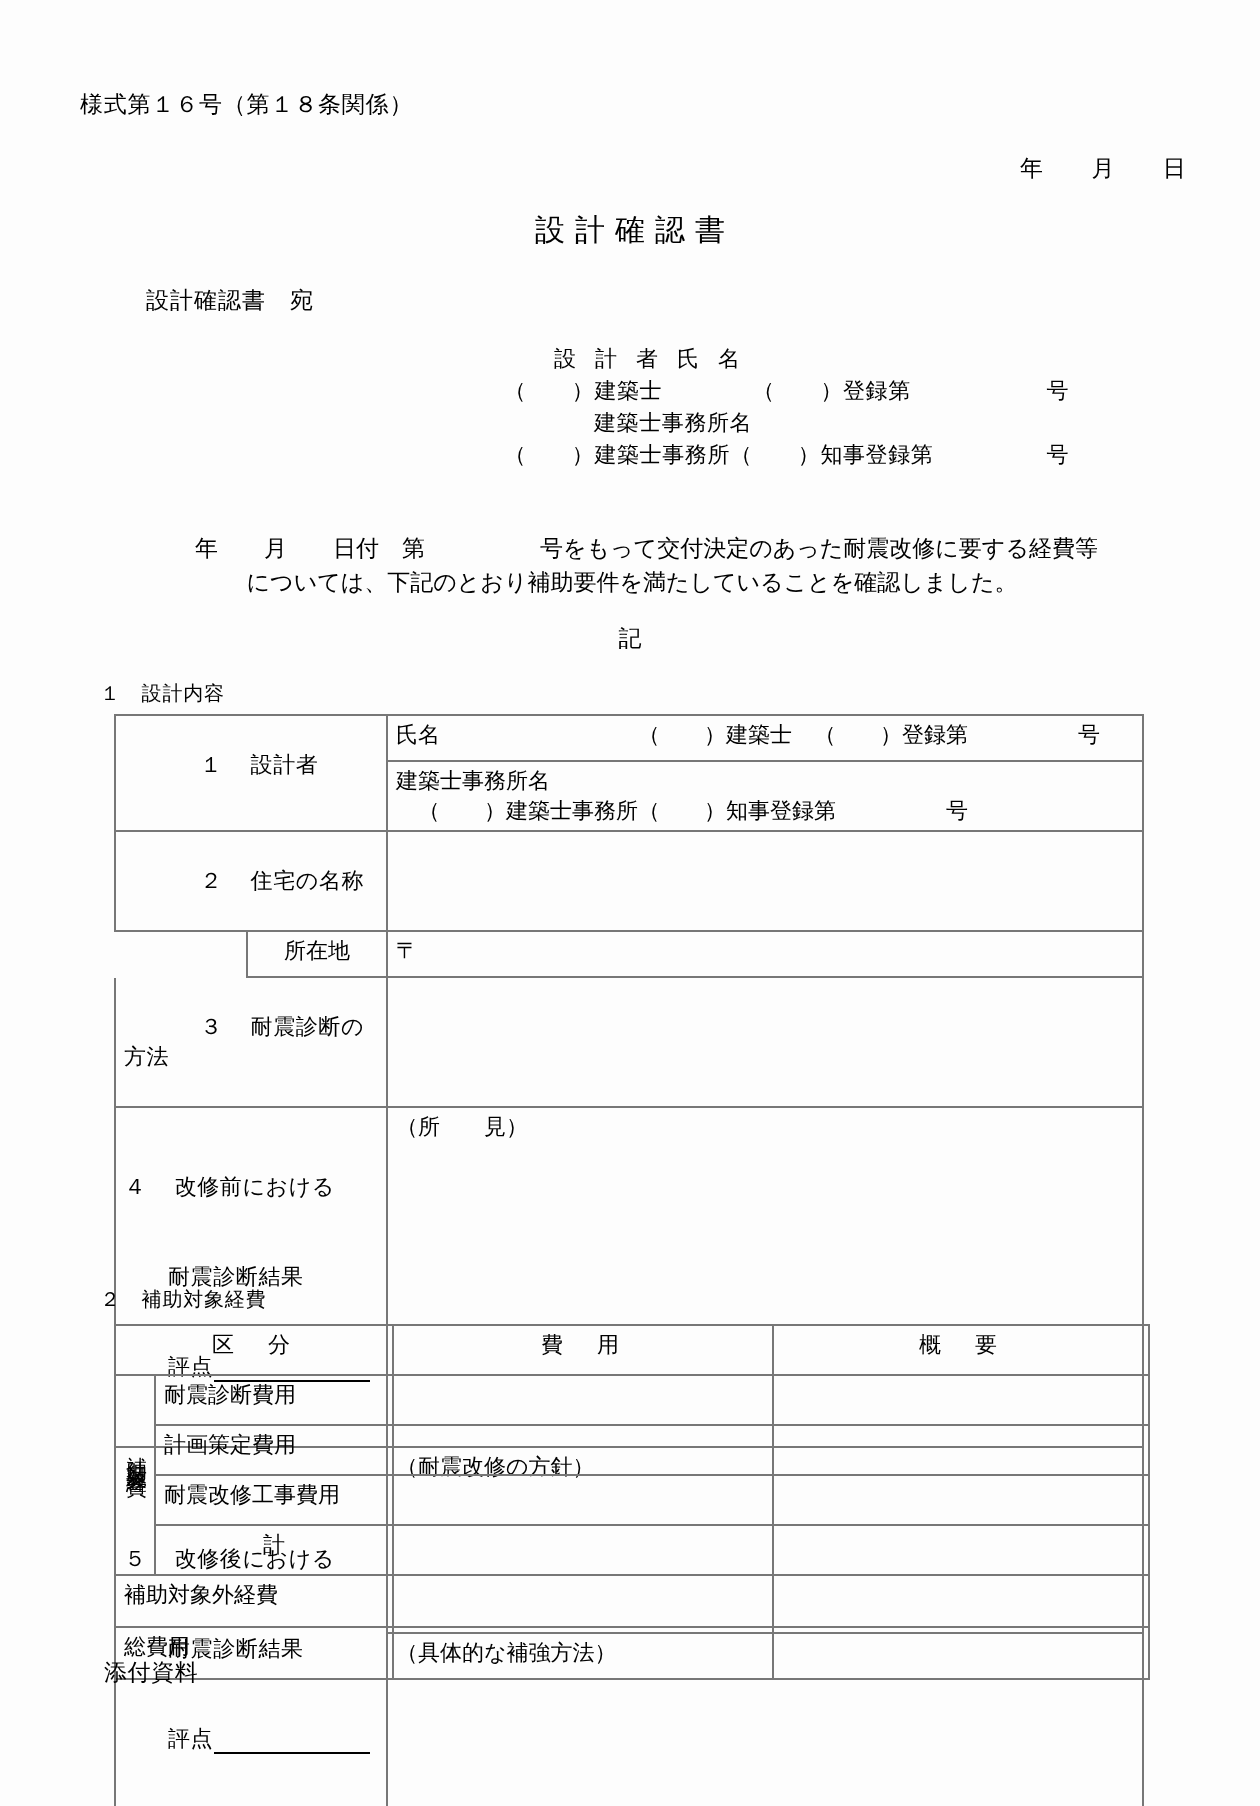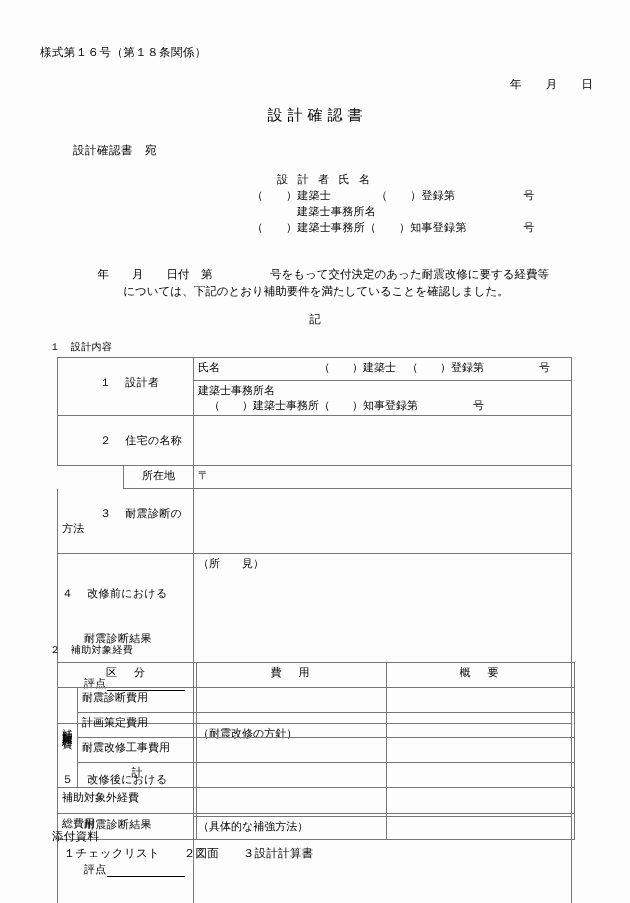--- a/index.html
+++ b/index.html
@@ -278,16 +278,15 @@
       <tr>
         <td colspan="2" style="height:21px;">総費用</td>
         <td></td>
         <td></td>
       </tr>
     </tbody>
   </table>
 
   <div class="abs" id="attachments">
     <div>添付資料</div>
-    <div>　１チェックリスト　　２図面　　３設計計算書</div>
   </div>
 
 </div>
 
 </body></html>

